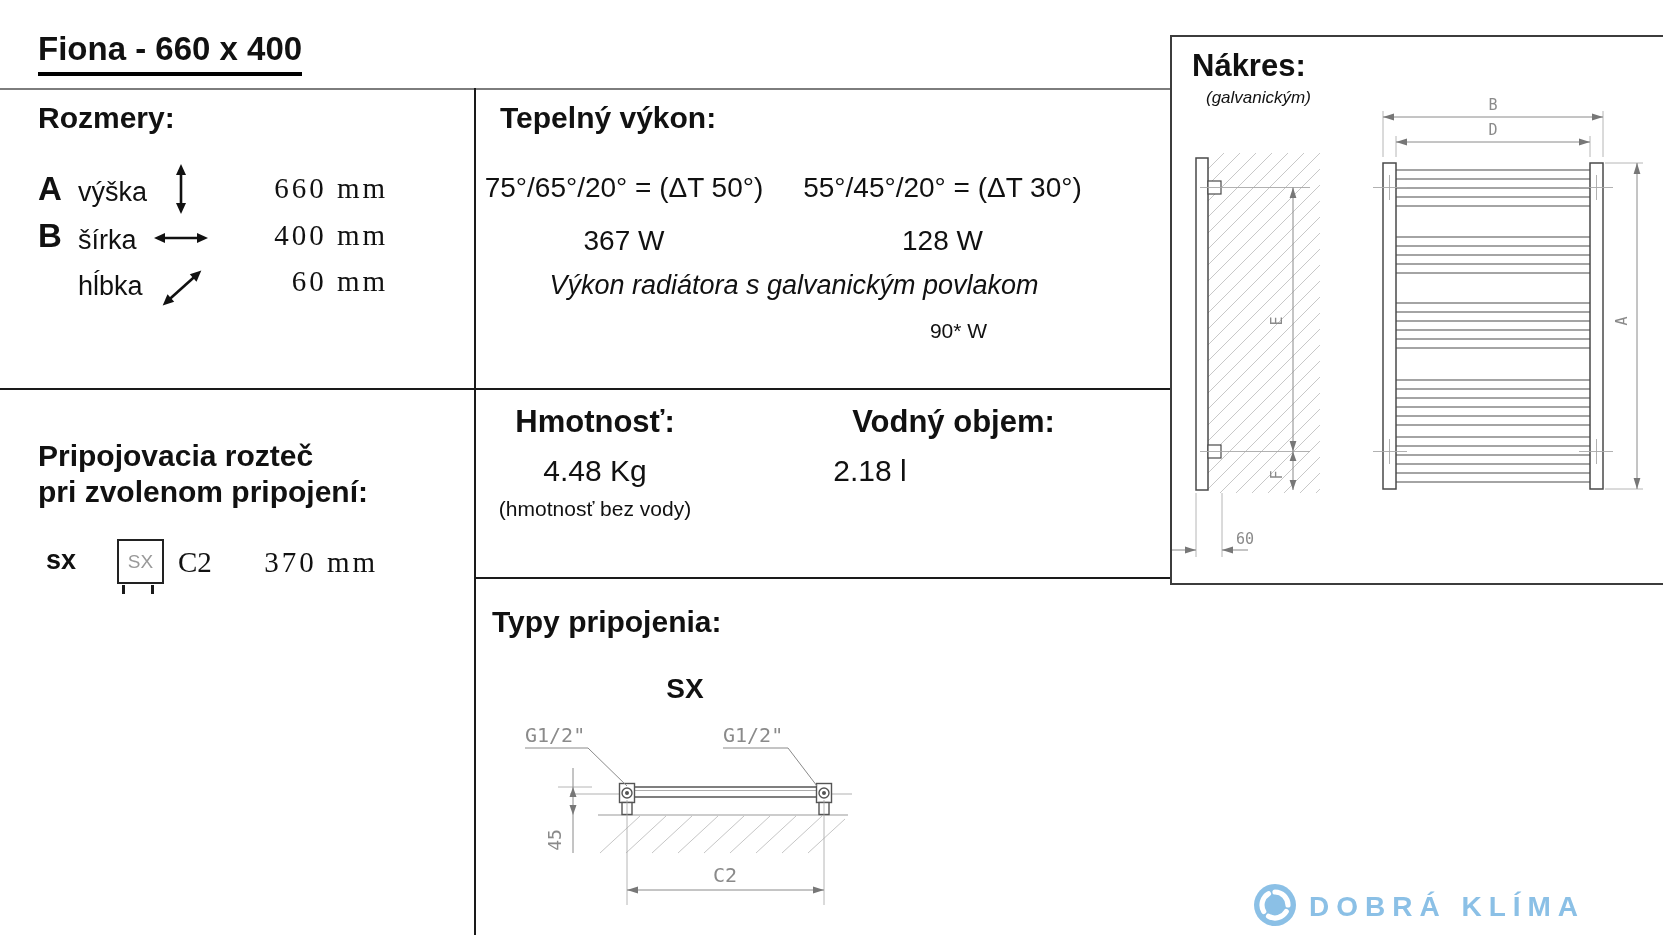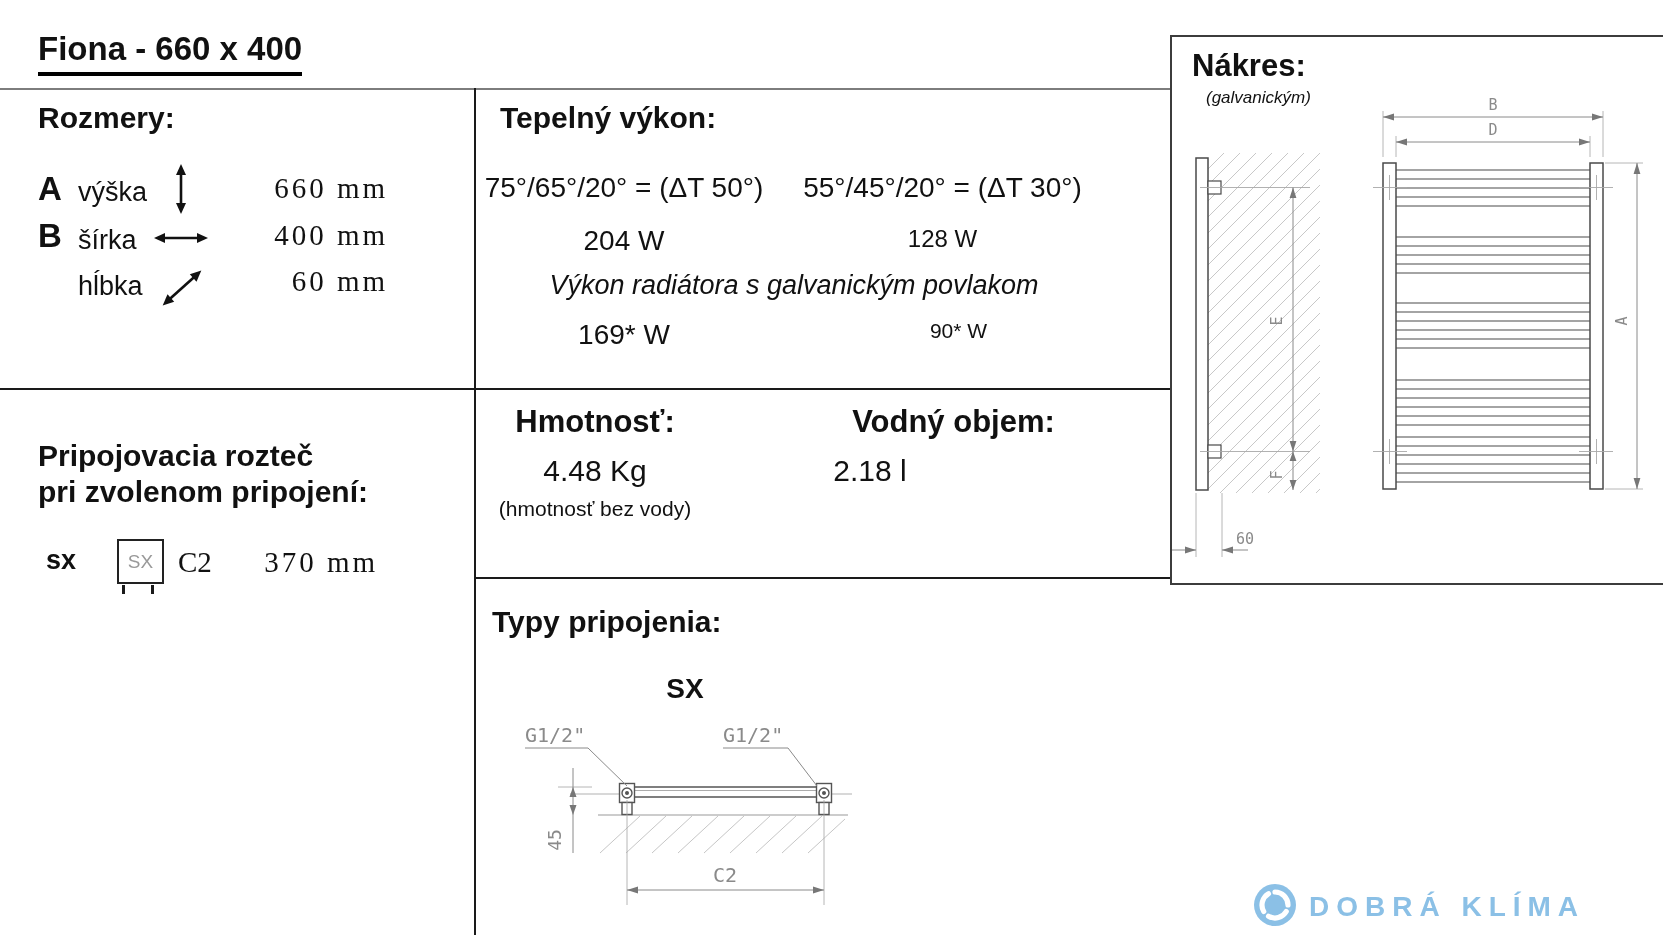--- a/index.html
+++ b/index.html
@@ -60,24 +60,23 @@
       <line x1="8" y1="27" x2="44" y2="27" stroke="#111" stroke-width="2.6"></line>
       <polygon points="0,27 11,22 11,32" fill="#111"></polygon>
       <polygon points="52,27 41,22 41,32" fill="#111"></polygon>
     </g>
   </svg>
   <div class="abs body29 right vals" style="left:190px;top:265px;width:198px;">60 mm</div>
 
   <div class="abs sech" style="left:500px;top:101px;">Tepelný výkon:</div>
   <div class="abs center" style="left:478px;top:172px;width:292px;font-size:28px;">75°/65°/20° = (ΔT 50°)</div>
   <div class="abs center" style="left:795px;top:172px;width:295px;font-size:28px;">55°/45°/20° = (ΔT 30°)</div>
-  <div class="abs center" style="left:478px;top:225px;width:292px;font-size:28px;">204 W</div>
-  <div class="abs center" style="left:795px;top:225px;width:295px;font-size:24px;">128 W</div>
+  <div class="abs center" style="left:478px;top:225px;width:292px;font-size:28px;">367 W</div>
+  <div class="abs center" style="left:795px;top:225px;width:295px;font-size:28px;">128 W</div>
   <div class="abs center ital" style="left:478px;top:270px;width:632px;font-size:27px;">Výkon radiátora s galvanickým povlakom</div>
-  <div class="abs center" style="left:478px;top:319px;width:292px;font-size:28px;">169* W</div>
   <div class="abs center" style="left:811px;top:319px;width:295px;font-size:21px;">90* W</div>
 
   <div class="abs center" style="left:480px;top:404px;width:230px;font-size:31px;font-weight:bold;">Hmotnosť:</div>
   <div class="abs center" style="left:480px;top:454px;width:230px;font-size:30px;">4.48 Kg</div>
   <div class="abs center" style="left:815px;top:404px;width:277px;font-size:31px;font-weight:bold;">Vodný objem:</div>
   <div class="abs center" style="left:460px;top:497px;width:270px;font-size:21px;">(hmotnosť bez vody)</div>
   <div class="abs center" style="left:755px;top:454px;width:230px;font-size:30px;">2.18 l</div>
 
   <div class="abs sech" style="left:38px;top:438px;line-height:36px;white-space:pre-line;">Pripojovacia rozteč
 pri zvolenom pripojení:</div>

